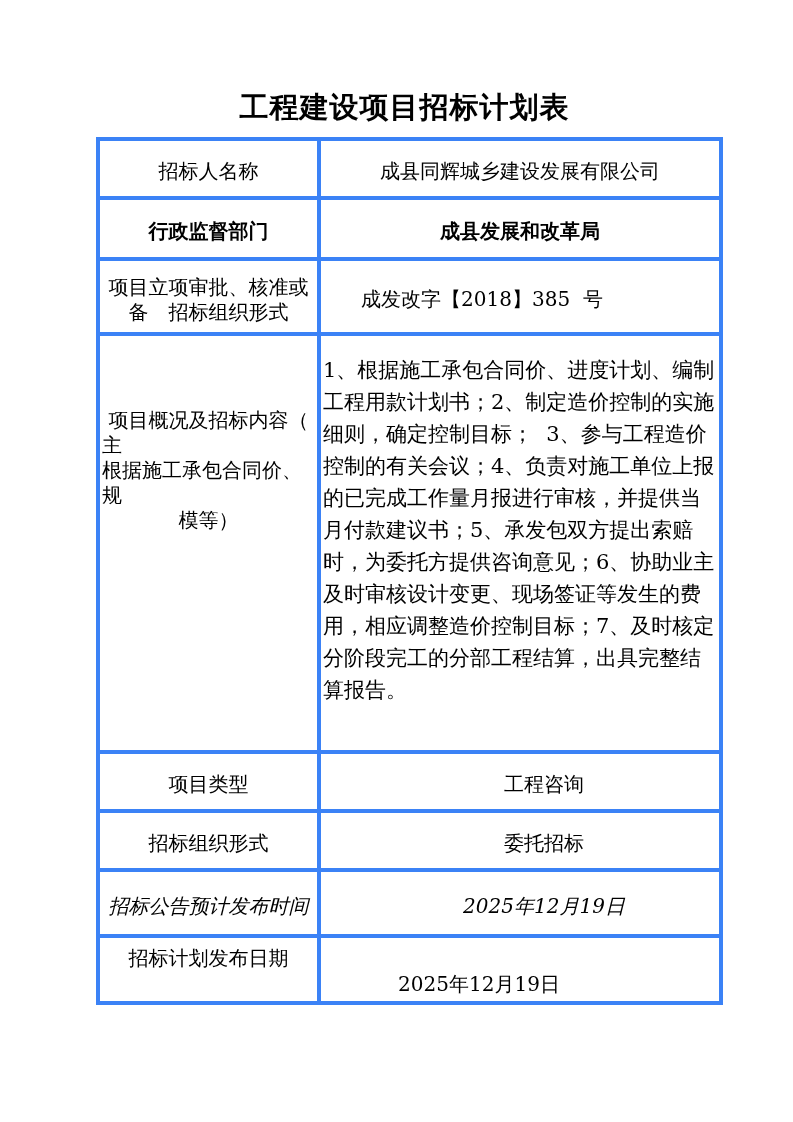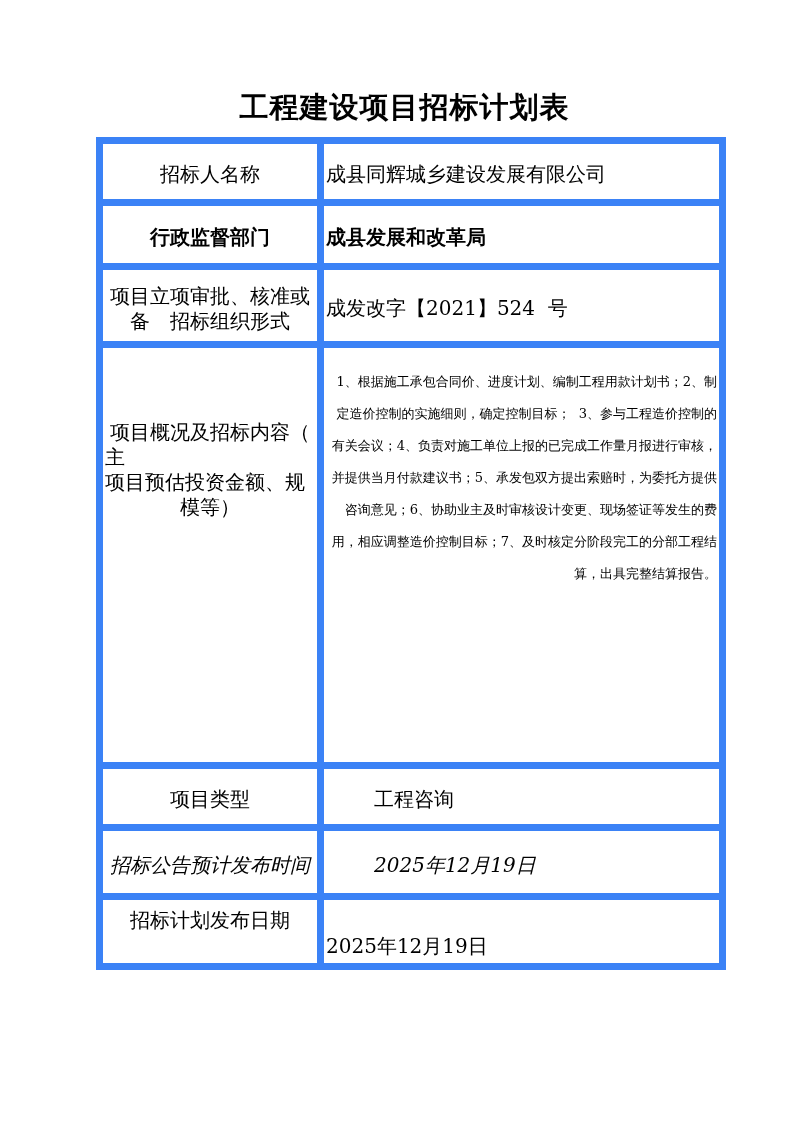--- a/index.html
+++ b/index.html
@@ -20,29 +20,29 @@
   }
   table.plan{
     position:absolute;left:96px;top:137px;
     width:623px;
     border-collapse:collapse;table-layout:fixed;
     font-size:20px;
   }
   col.c-label{width:221px;}
   col.c-value{width:402px;}
   td{
-    border:7px solid #3b82f6;
+    border:4px solid #3b82f6;
     vertical-align:middle;
     line-height:25px;
     padding:8px 2px 2px 2px;
     overflow:hidden;
     word-break:break-all;
   }
   td.lbl{text-align:center;}
-  td.val{text-align:left;white-space:pre-wrap;}
+  td.val{text-align:center;white-space:pre-wrap;}
   
   tr.r0 td{height:45px;}
   tr.r1 td{height:68px;}
   tr.r2 td{height:47px;font-weight:bold;}
   tr.r3 td{height:61px;}
   tr.r4 td{height:340px;}
   tr.r5 td{height:45px;}
   tr.r6 td{height:44px;}
   tr.r7 td{height:45px;}
   tr.r8 td{height:46px;}
@@ -50,22 +50,22 @@
   tr.r10 td{height:53px;}
   
   td.val-approval{padding-right:78px;}           
   td.lbl-overview{
     vertical-align:top;padding-top:72px;margin-left:16px;
   }
   td.lbl-overview .lbl-line{text-align:center;line-height:25px;}
   td.lbl-overview .lbl-line.left{text-align:left;}
   td.val-overview{
     vertical-align:top;
-    text-align:right;
-    font-size:13px;
+    text-align:left;
+    font-size:21px;
     line-height:32px;
     padding:18px 2px 19px 2px;
     white-space:pre-wrap;
   }
   td.shift-r{padding-left:50px;}                 
   td.lbl-top{vertical-align:top;}
   td.val-bottom{vertical-align:bottom;padding:2px 2px 4px 2px;}
   td.val-bottom.shift-l{padding-right:84px;}
 </style>
 </head>
@@ -87,34 +87,38 @@
       </tr>
       <tr class="r2">
         <td class="lbl">行政监督部门</td>
         <td class="val">成县发展和改革局</td>
       </tr>
       <tr class="r3">
         <td class="lbl">
           <div class="lbl-line">项目立项审批、核准或</div>
           <div class="lbl-line">备　招标组织形式</div>
         </td>
-        <td class="val val-approval">成发改字【2021】524  号</td>
+        <td class="val val-approval">成发改字【2018】385  号</td>
       </tr>
       <tr class="r4">
         <td class="lbl lbl-overview">
           <div class="lbl-line">项目概况及招标内容（</div>
           <div class="lbl-line left">主</div>
-          <div class="lbl-line left">项目预估投资金额、规</div>
+          <div class="lbl-line left">根据施工承包合同价、规</div>
           <div class="lbl-line">模等）</div>
         </td>
         <td class="val val-overview">1、根据施工承包合同价、进度计划、编制工程用款计划书；2、制定造价控制的实施细则，确定控制目标；  3、参与工程造价控制的有关会议；4、负责对施工单位上报的已完成工作量月报进行审核，并提供当月付款建议书；5、承发包双方提出索赔时，为委托方提供咨询意见；6、协助业主及时审核设计变更、现场签证等发生的费用，相应调整造价控制目标；7、及时核定分阶段完工的分部工程结算，出具完整结算报告。</td>
       </tr>
       <tr class="r5">
         <td class="lbl">项目类型</td>
         <td class="val shift-r">工程咨询</td>
+      </tr>
+      <tr class="r7">
+        <td class="lbl">招标组织形式</td>
+        <td class="val shift-r">委托招标</td>
       </tr>
       <tr class="r9">
         <td class="lbl">招标公告预计发布时间</td>
         <td class="val shift-r">2025年12月19日</td>
       </tr>
       <tr class="r10">
         <td class="lbl lbl-top">招标计划发布日期</td>
         <td class="val val-bottom shift-l">2025年12月19日</td>
       </tr>
 

